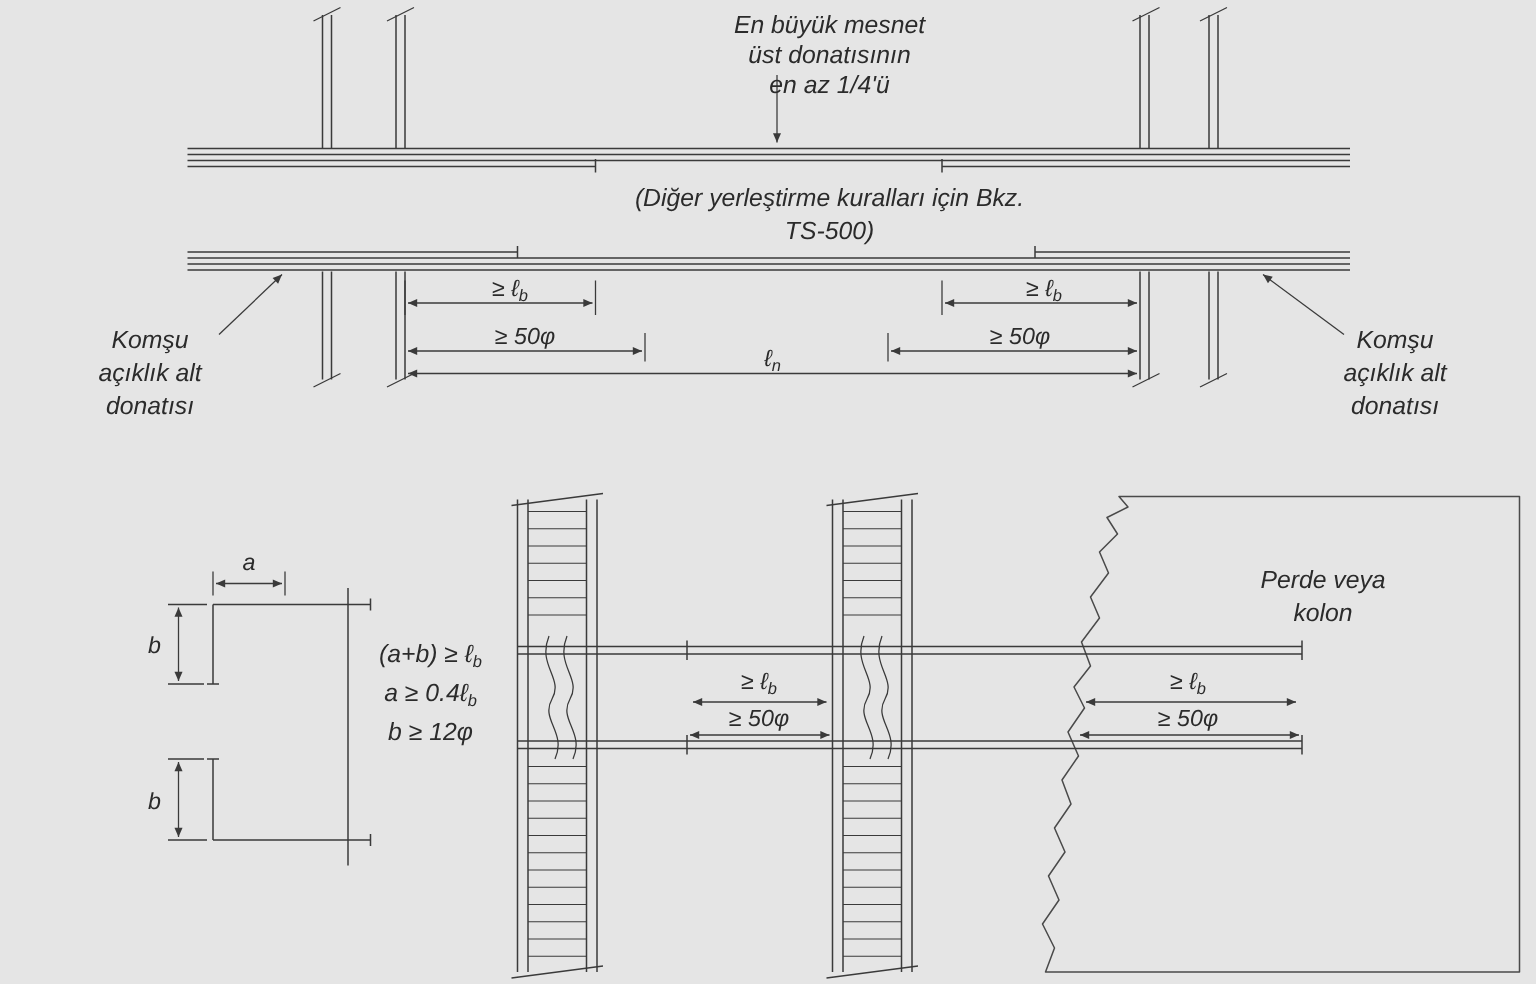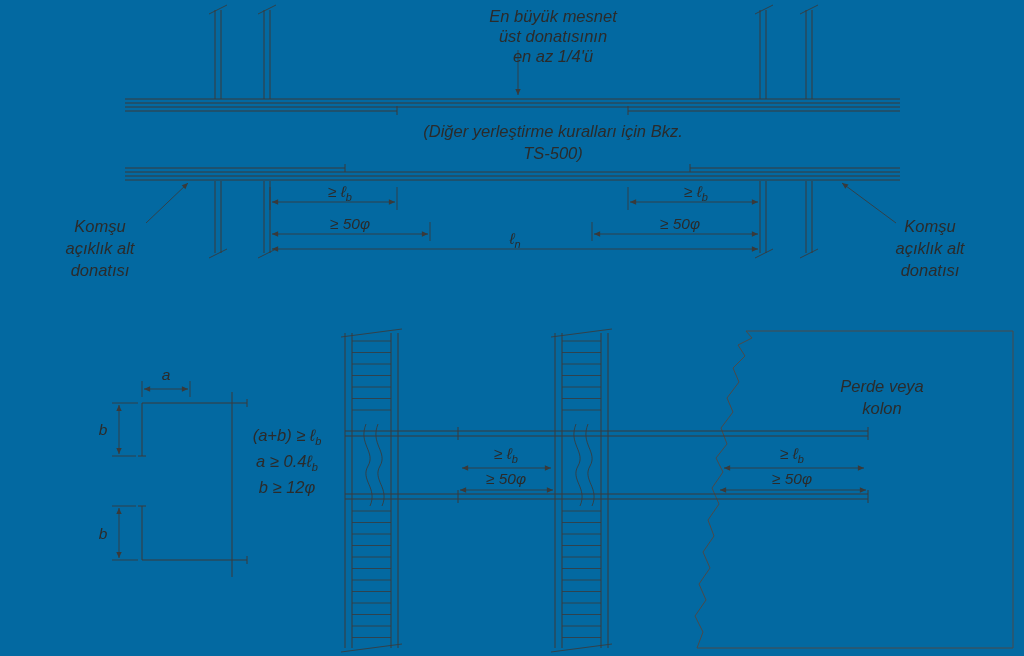--- a/index.html
+++ b/index.html
@@ -1,16 +1,16 @@
 <!DOCTYPE html>
 <html><head>
 <meta charset="utf-8">
 <style>
   html,body{margin:0;padding:0;background:#fff;}
-  .figure{width:1024px;height:656px;background:#0369a1;position:relative;overflow:hidden;}
+  .figure{width:1024px;height:656px;background:#e5e5e5;position:relative;overflow:hidden;}
   svg{display:block;}
   .ln{stroke:#3a3a3a;stroke-width:1;fill:none;}
   .ln2{stroke:#3a3a3a;stroke-width:0.85;fill:none;}
   .sketch{stroke:#4a4a4a;stroke-width:1;fill:none;stroke-linejoin:round;}
   text{font-family:"Liberation Sans","DejaVu Sans",sans-serif;font-style:italic;fill:#2b2b2b;text-anchor:middle;}
   .t{font-size:16.5px;}
   .dim{font-size:15.5px;}
   .sub{font-size:11px;}
   marker path{fill:#3a3a3a;}
   [data-rungs] line{stroke:#3a3a3a;stroke-width:0.8;}

